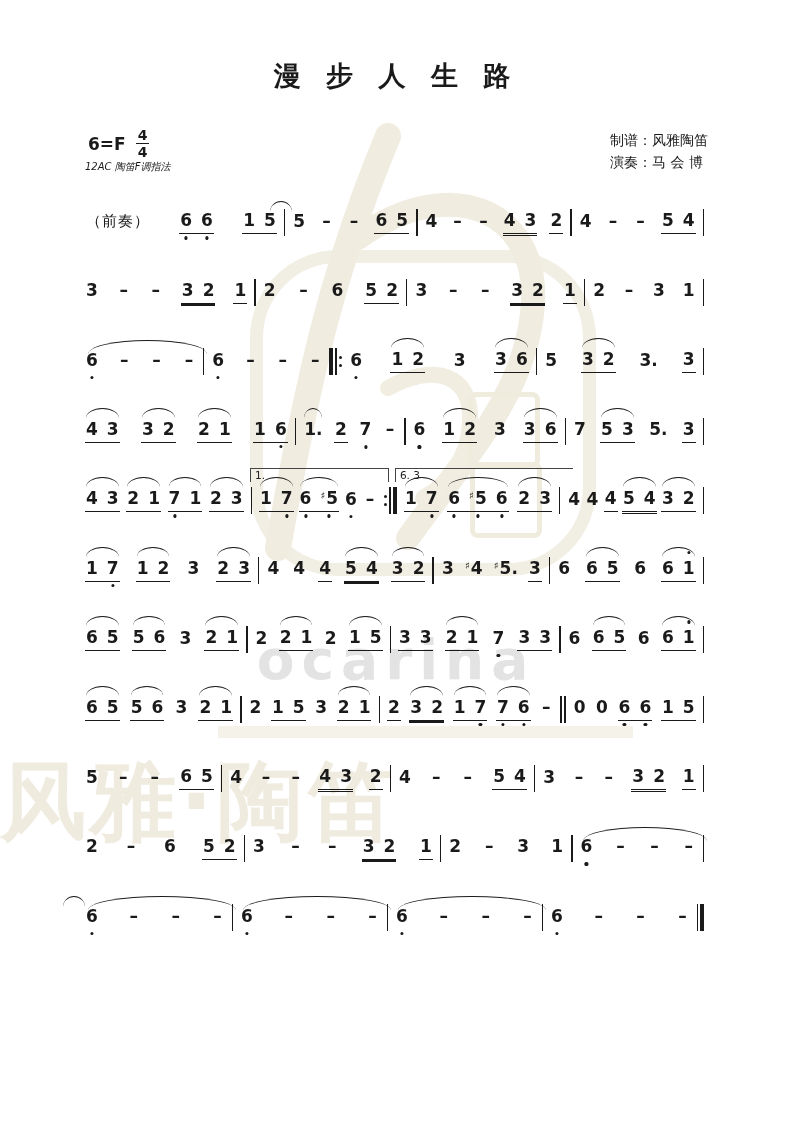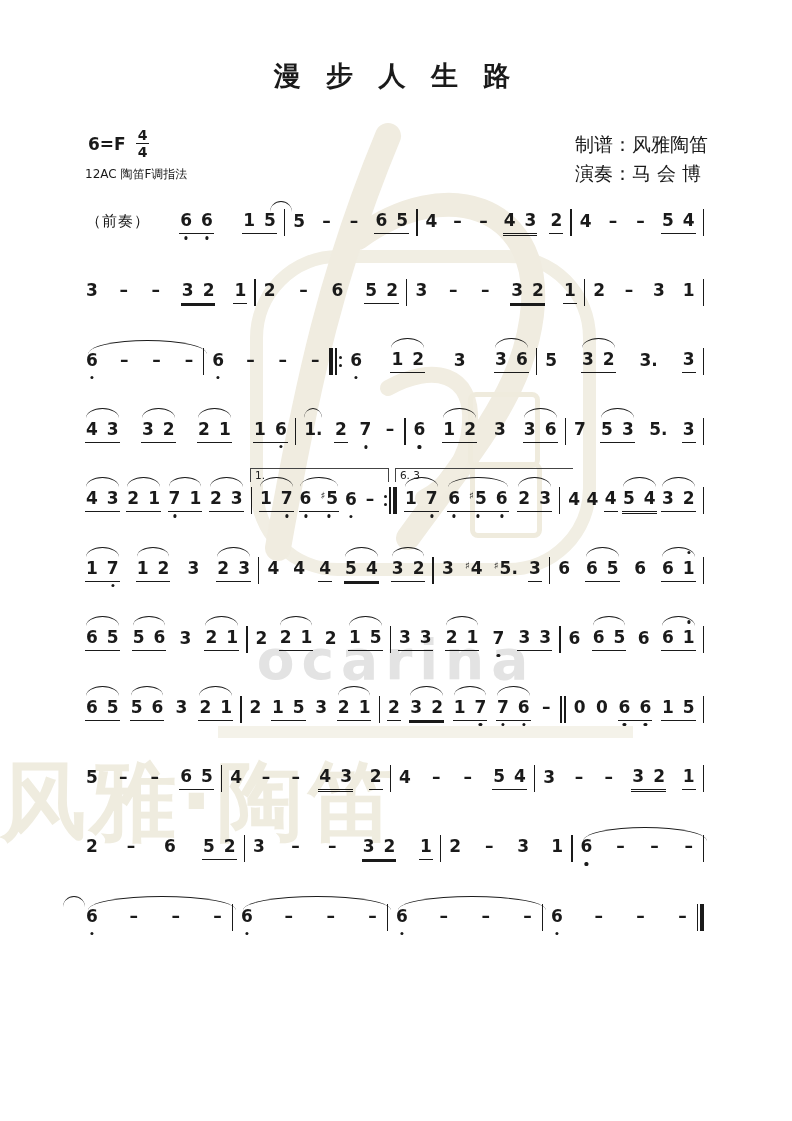--- a/index.html
+++ b/index.html
@@ -17,22 +17,22 @@
   .wm-cn{left:0;right:0;top:744px;text-align:left;font-weight:bold;font-size:86px;
          letter-spacing:4px;color:#efecdf;}
   
   .hdr{position:absolute;z-index:2;}
   .title{left:0;right:0;top:58px;text-align:center;font-family:"DejaVu Serif",serif;
          font-weight:bold;font-size:27px;letter-spacing:8px;}
   .keyblock{left:88px;top:128px;font-weight:bold;font-size:17px;display:flex;align-items:center;gap:10px;}
   .frac{display:inline-flex;flex-direction:column;line-height:1;font-size:14px;text-align:center;}
   .frac b{padding:0 2px 1px;border-bottom:1.4px solid #1a1a1a;}
   .frac i{font-style:normal;padding-top:1px;}
-  .fingering{left:85px;top:166px;font-size:12px;}
-  .credits{right:84px;top:130px;font-size:19px;line-height:1.55;text-align:left;}
+  .fingering{left:85px;top:160px;font-size:10px;font-style:italic;}
+  .credits{right:84px;top:130px;font-size:14px;line-height:1.55;text-align:left;}
   
   #score{position:absolute;z-index:2;left:78px;right:88px;top:188px;}
   .line{height:69.5px;display:flex;align-items:center;position:relative;}
   .measure{display:flex;align-items:center;justify-content:space-between;
            padding:0 7px;position:relative;height:100%;min-width:0;}
   .group{display:inline-flex;gap:9px;padding:0 1px 2px;position:relative;align-items:flex-end;}
   .u1,.u2{border-bottom:1.6px solid #1a1a1a;}
   .u2::after{content:'';position:absolute;left:0;right:0;bottom:-3.4px;height:1.5px;background:#1a1a1a;}
   .s::before{content:'';position:absolute;left:1px;right:1px;top:-12px;height:9px;
              border-top:1.6px solid #1a1a1a;border-radius:50% 50% 0 0/100% 100% 0 0;}

